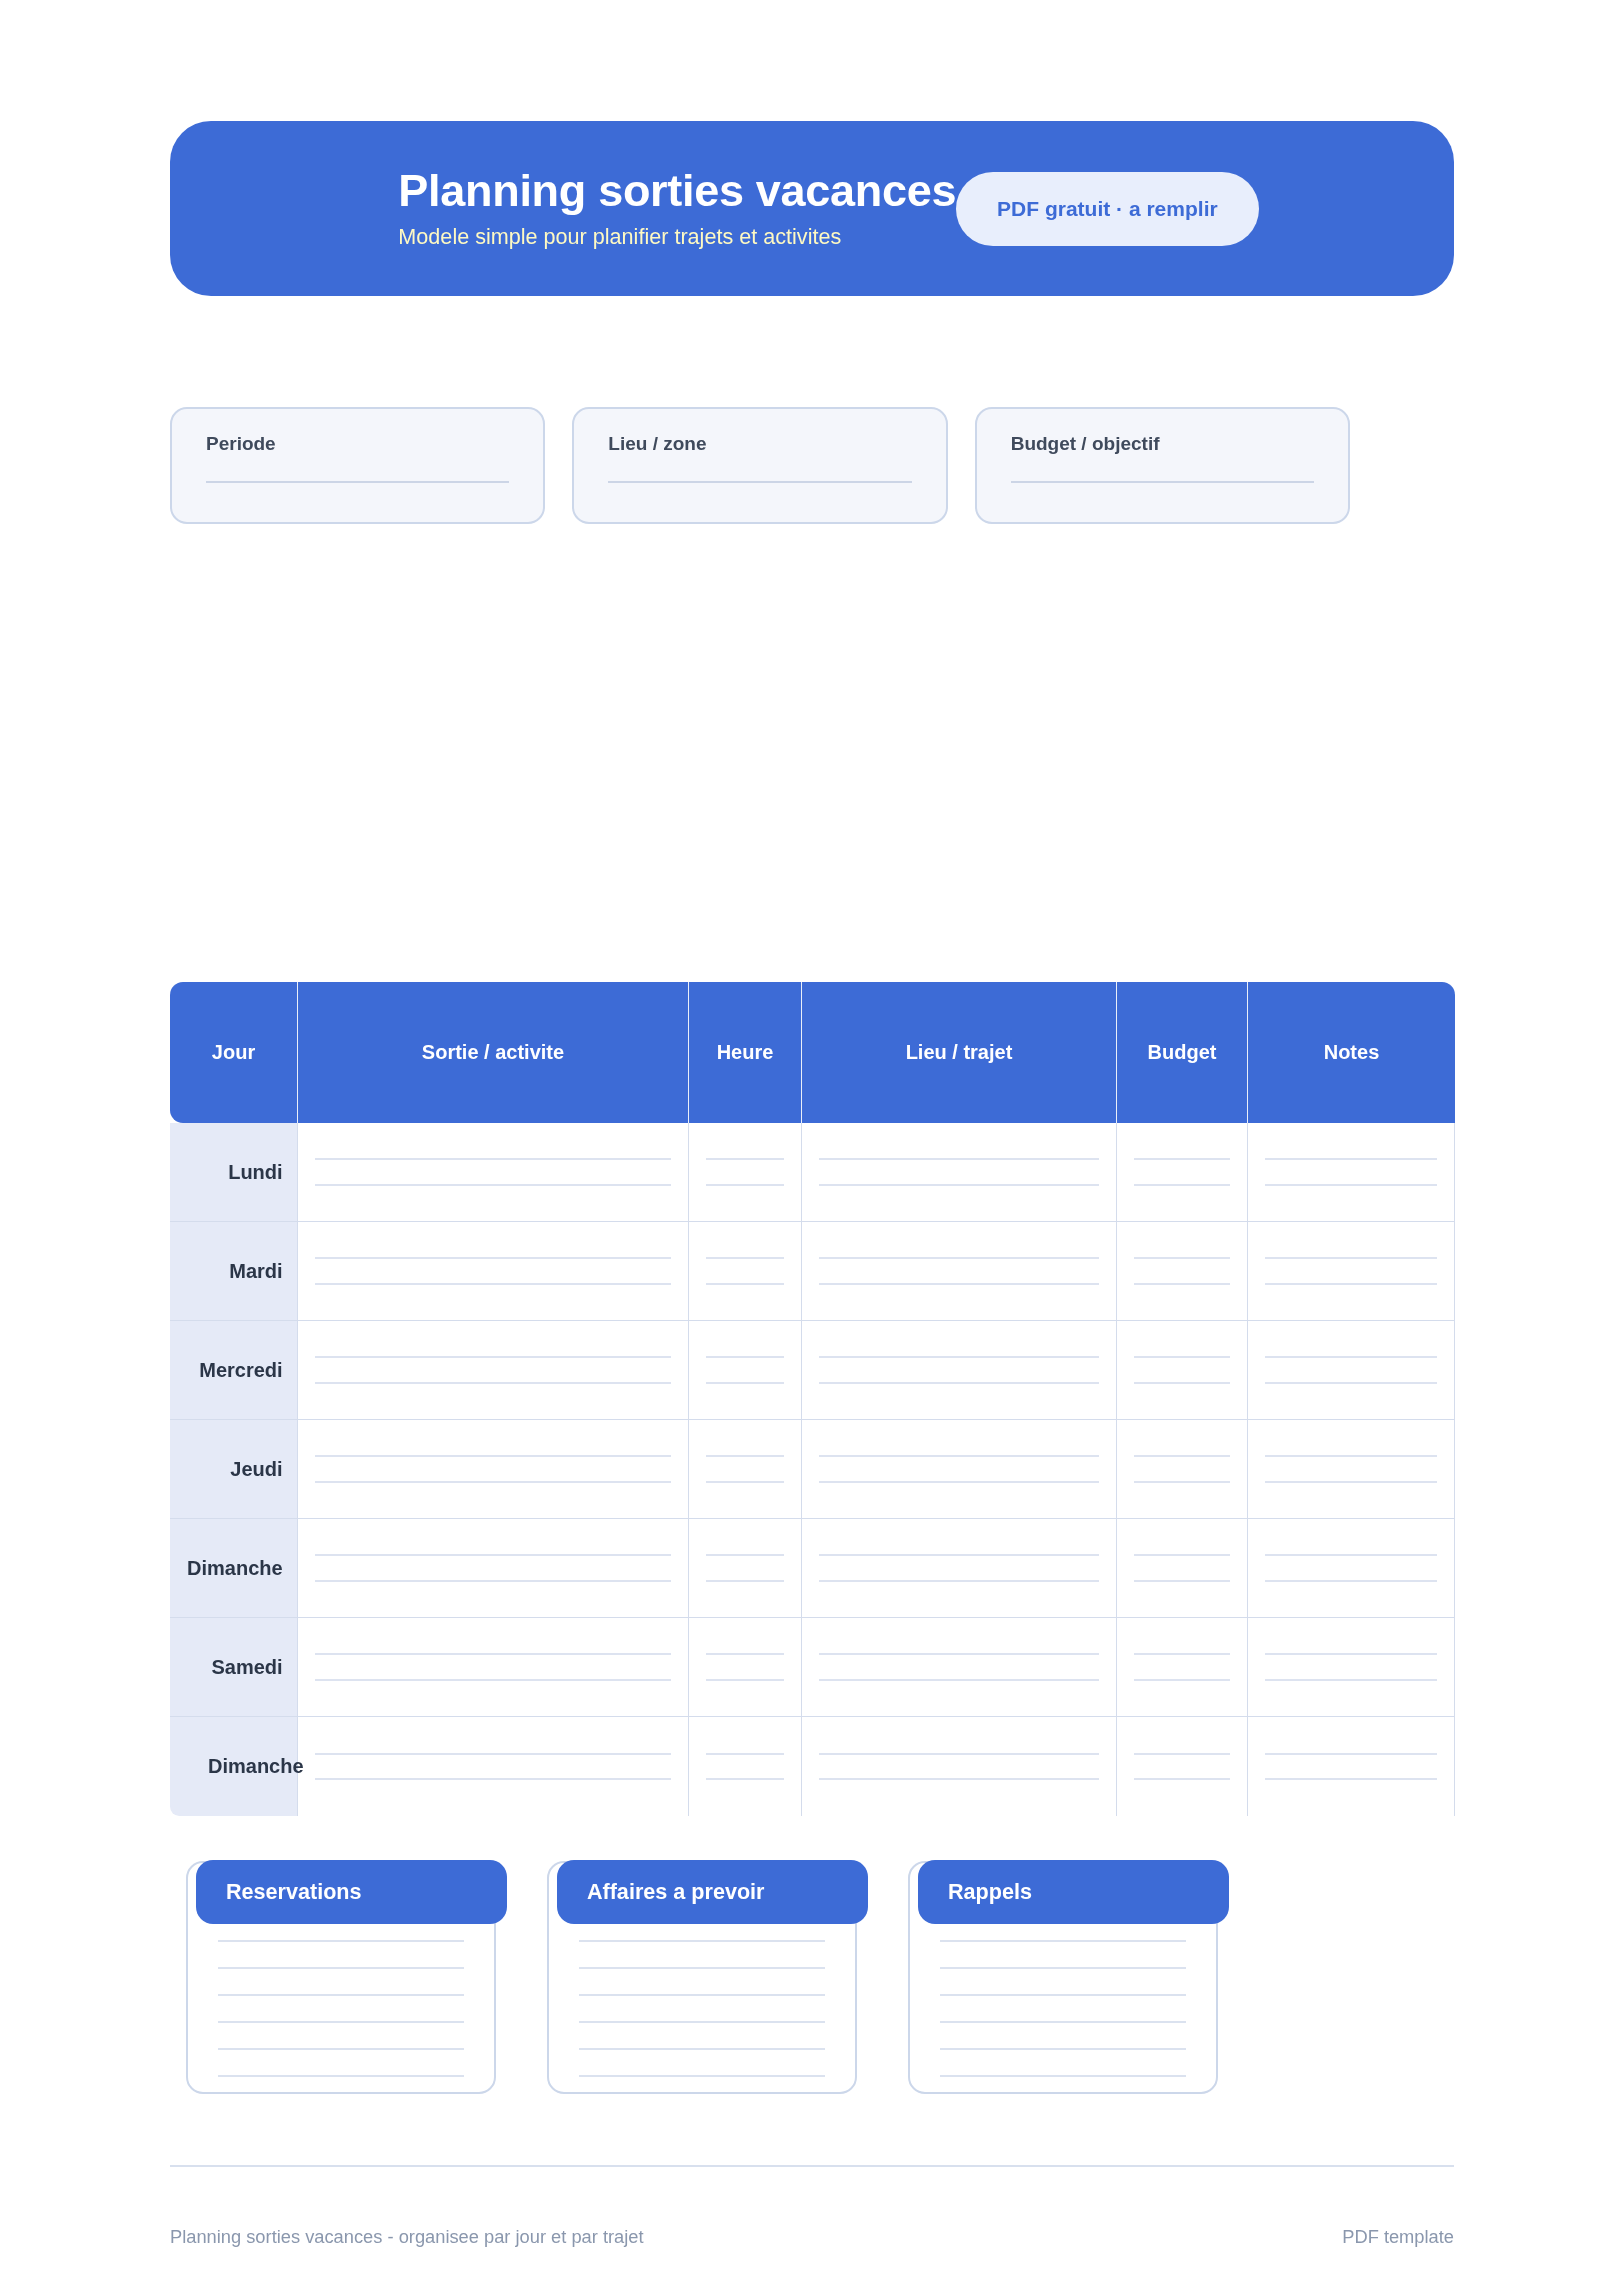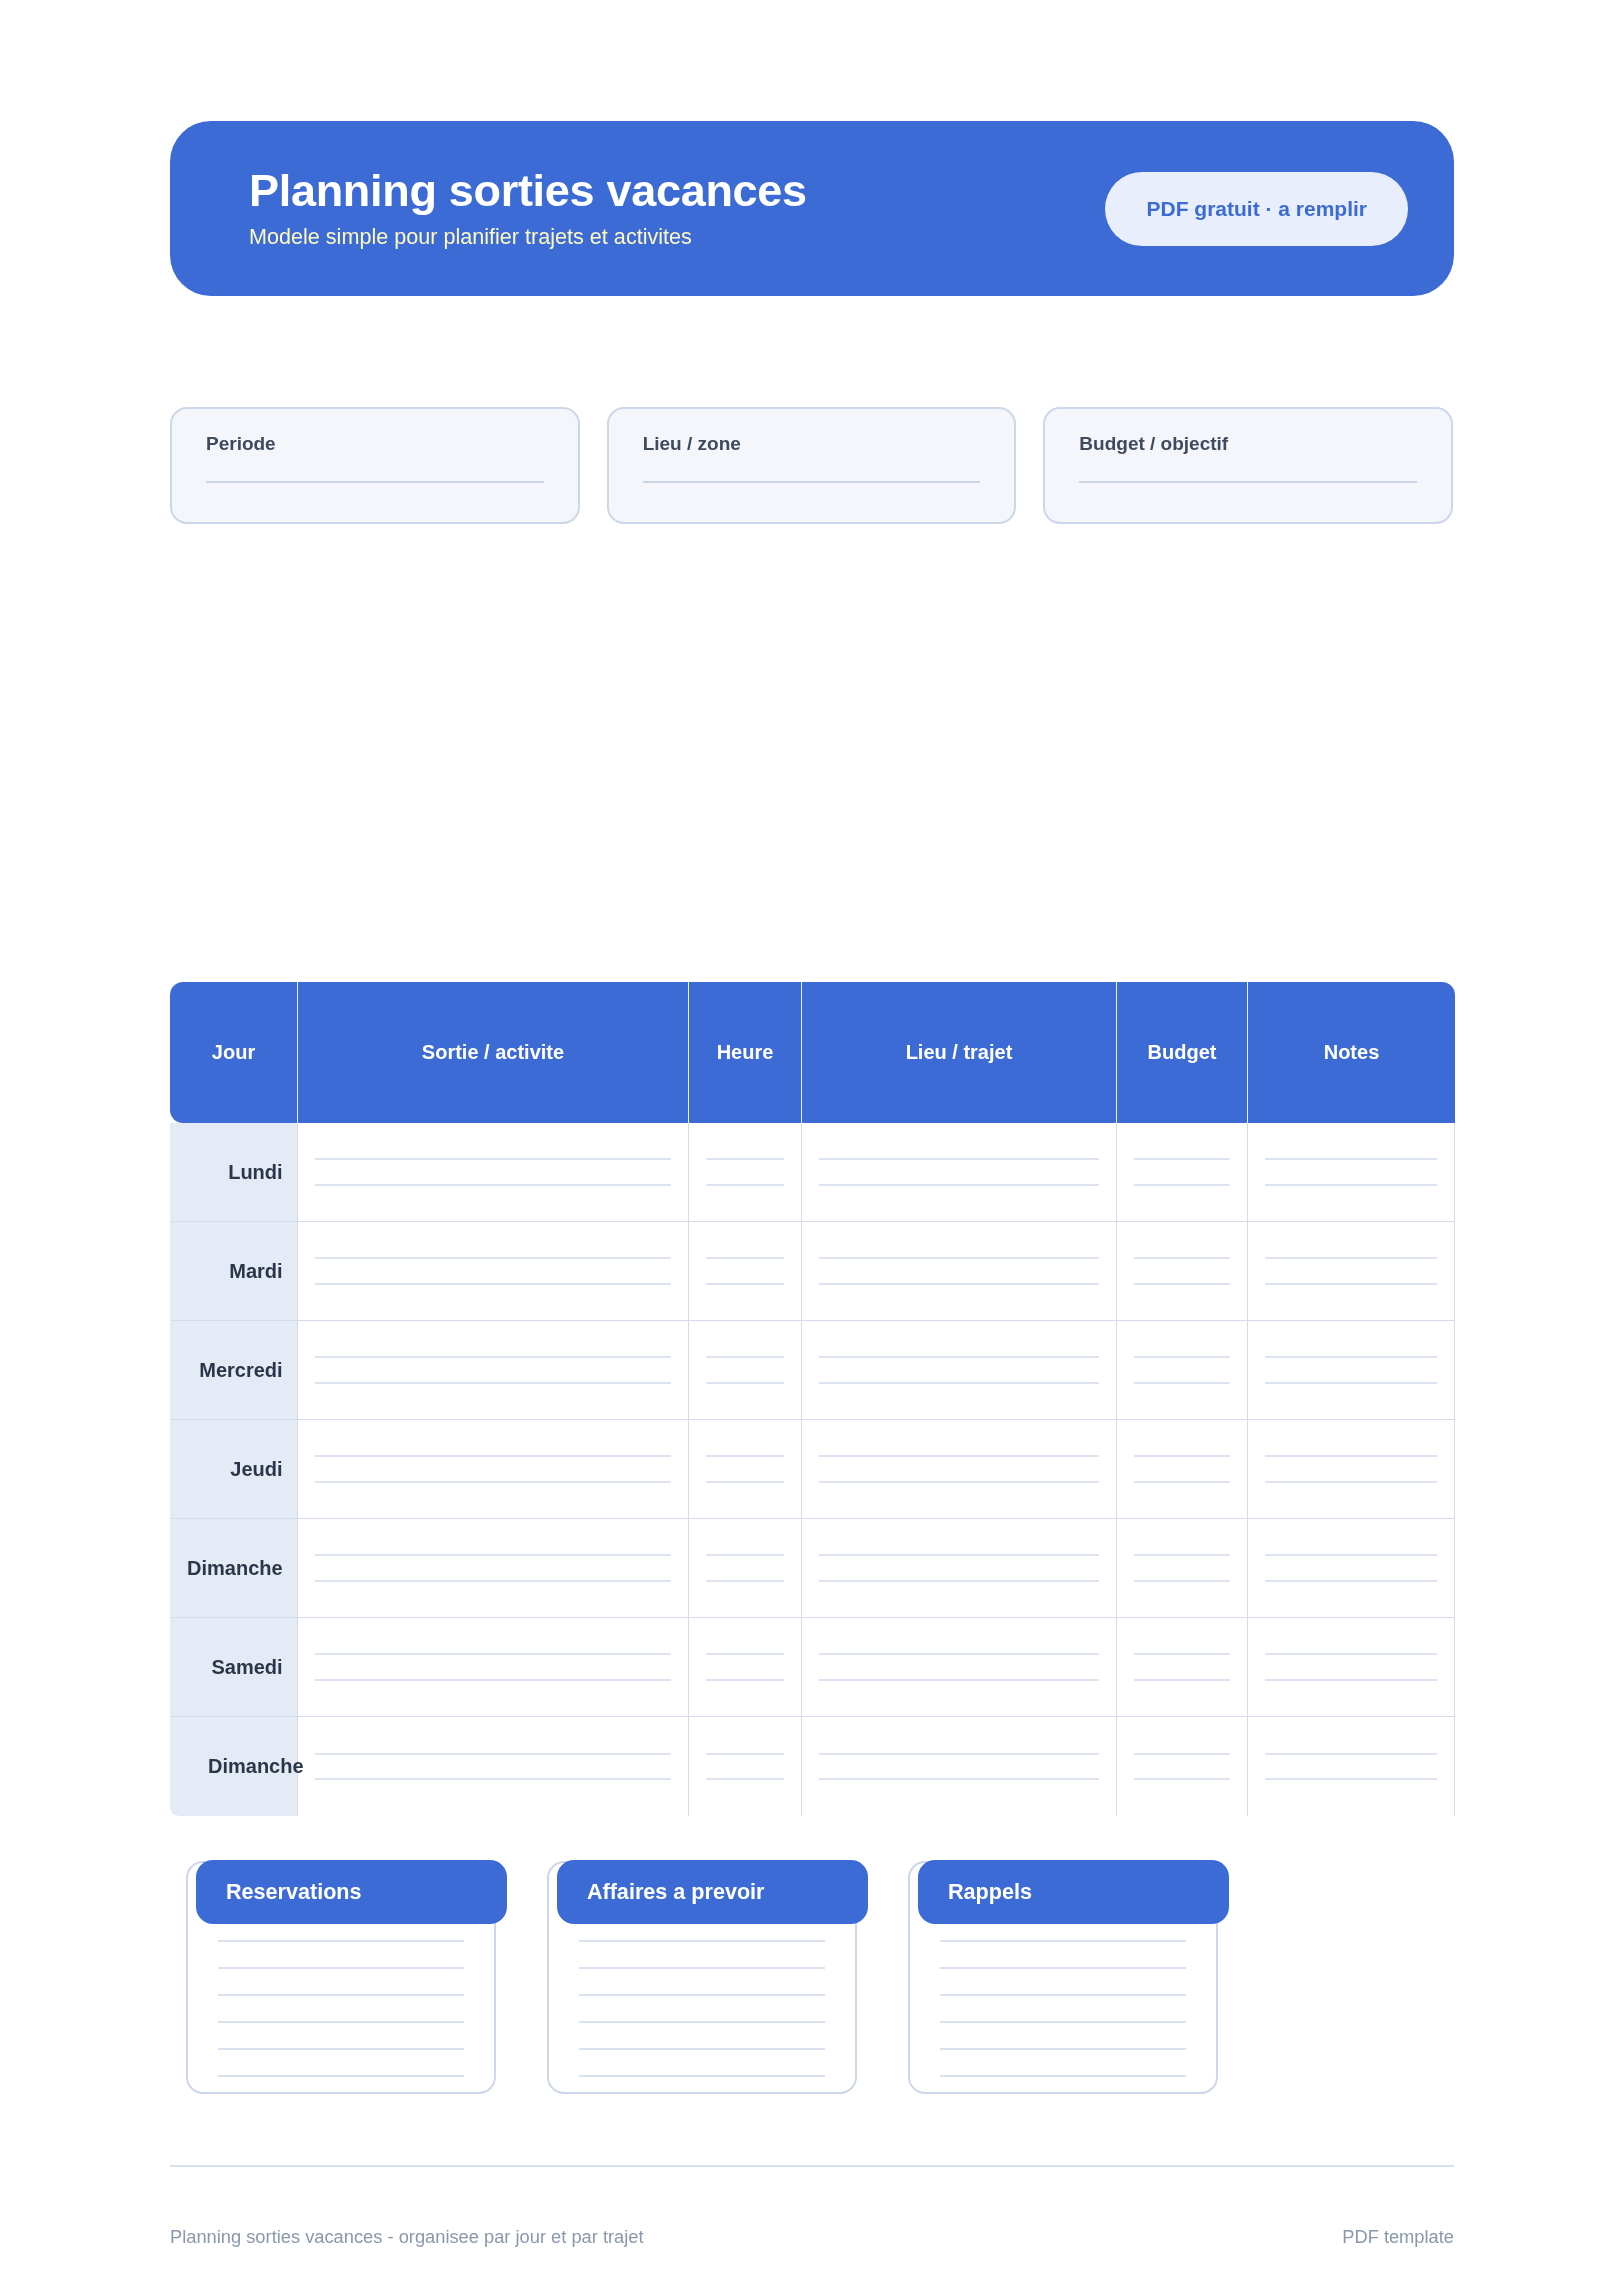--- a/index.html
+++ b/index.html
@@ -23,21 +23,21 @@
   .header-banner {
     position: absolute;
     left: 170px;
     top: 121px;
     width: 1284px;
     height: 175px;
     background: #3d6bd6;
     border-radius: 41px;
     display: flex;
     align-items: center;
-    justify-content: space-between;
+    justify-content: center;
     padding: 0 46px 0 79px;
   }
   .header-text { display: flex; flex-direction: column; gap: 10.5px; }
   .header-title {
     color: #ffffff;
     font-size: 45px;
     font-weight: bold;
     letter-spacing: -0.3px;
     line-height: 1.05;
   }
@@ -55,21 +55,21 @@
     border-radius: 39px;
     padding: 25px 41px;
     white-space: nowrap;
   }
 
   
   .info-row {
     position: absolute;
     left: 170px;
     top: 407px;
-    width: 1283px;
+    width: 1180px;
     display: flex;
     gap: 27px;
   }
   .info-card {
     flex: 1;
     height: 117px;
     background: #f4f6fb;
     border: 2px solid #ccd7ea;
     border-radius: 17px;
     padding: 23.6px 34px 0 34px;

